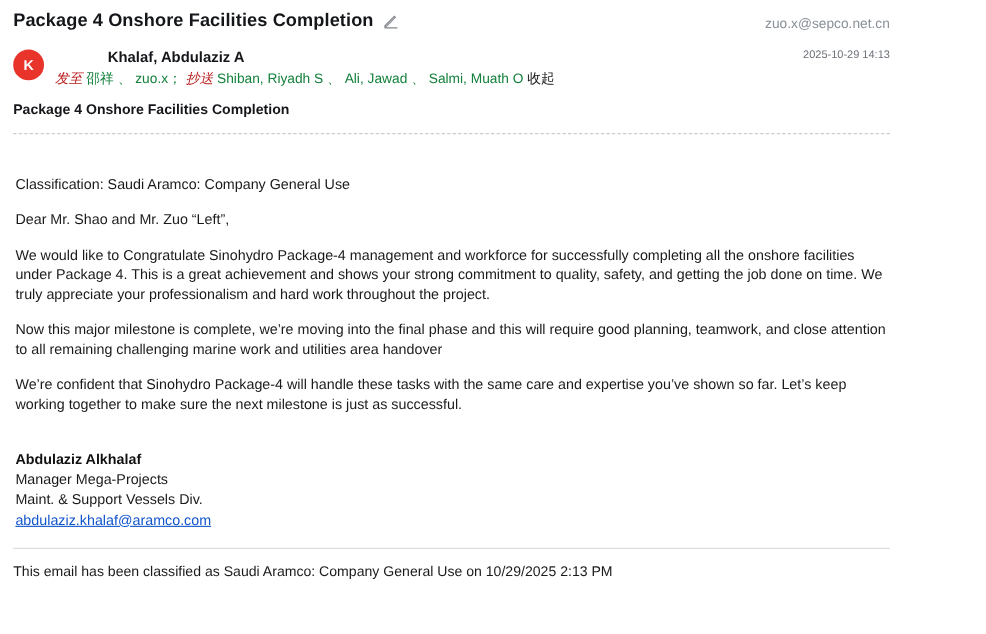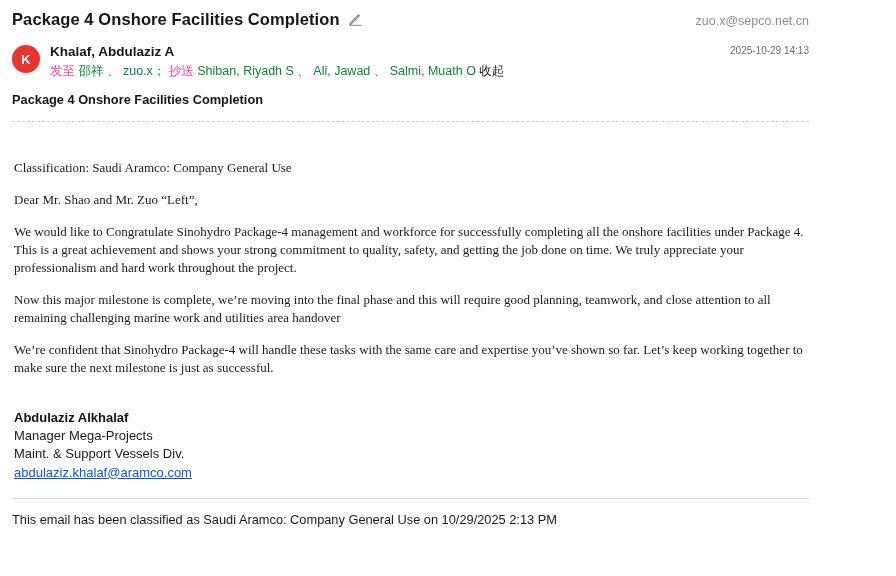--- a/index.html
+++ b/index.html
@@ -77,31 +77,33 @@
   .sender-info {
     margin-left: 10px;
     flex: 1 1 auto;
     min-width: 0;
   }
   .sender-name {
     font-size: 13.5px;
     font-weight: bold;
     color: #14161a;
     line-height: 17px;
+    margin-left: 48px;
   }
   .recipients {
     margin-top: 3px;
     font-size: 12.5px;
     color: #3c4043;
     line-height: 17px;
     white-space: nowrap;
     overflow: hidden;
   }
   .recip-label {
-    color: #ec4899;
+    color: #b91c1c;
+    font-style: italic;
   }
   .recip-name {
     color: #15803d;
   }
   .recip-more {
     color: #1a1a1a;
   }
   .timestamp {
     font-size: 10px;
     color: #6b7077;
@@ -126,21 +128,20 @@
 
   
   .body-wrap {
     padding: 0 2px;
   }
   .body-wrap p {
     margin: 0;
     font-size: 13px;
     line-height: 18px;
     color: #1a1a1a;
-    font-family: Liberation Serif, serif;
   }
   .spacer-lg { height: 30px; }
   .para { margin-bottom: 14px !important; }
   .para-wide { max-width: 862px; }
 
   .sig-block {
     margin-top: 32px;
   }
   .sig-name {
     font-weight: bold;

